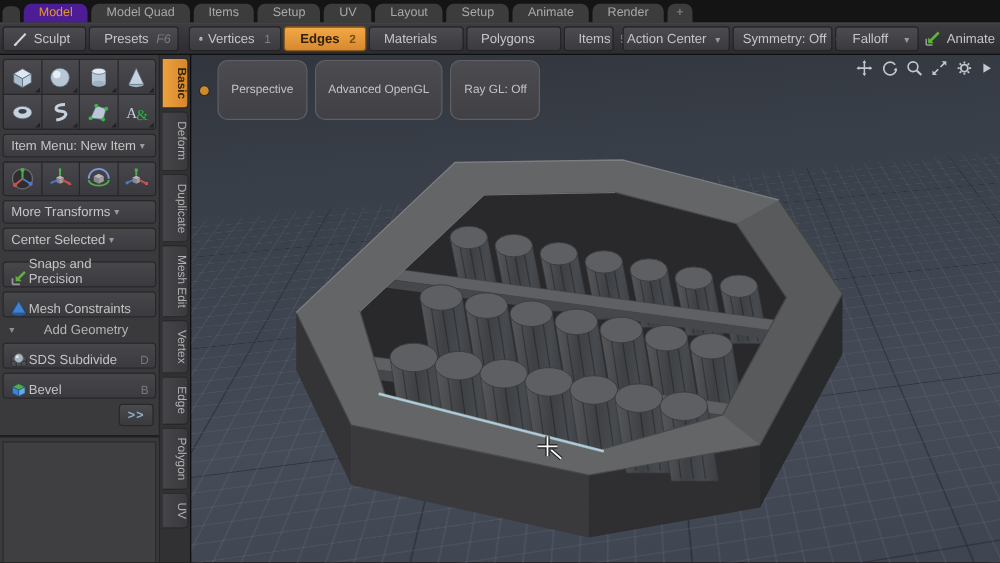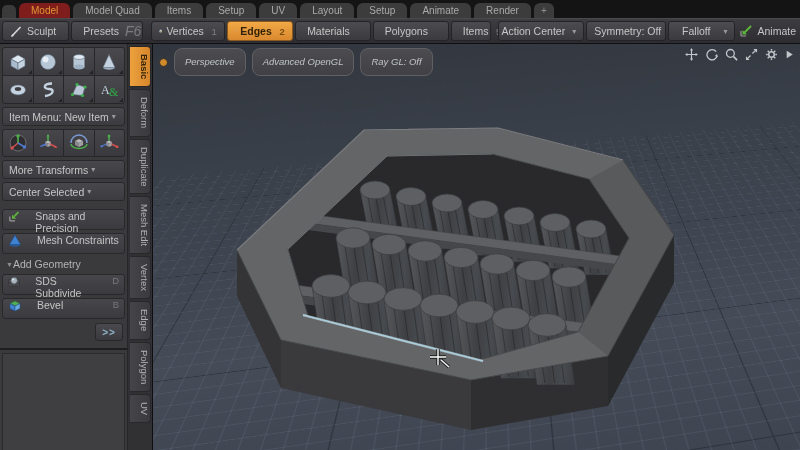--- a/index.html
+++ b/index.html
@@ -4,30 +4,30 @@
 <style>
   html,body{margin:0;padding:0;background:#1a1a1a;}
   .app{position:relative;width:800px;height:450px;overflow:hidden;background:#2b2b2d;
        font-family:"Liberation Sans",sans-serif;color:#c6c6c8;-webkit-user-select:none;user-select:none;}
   
   .tabbar{position:absolute;left:0;top:0;width:800px;height:18px;background:#141414;
           display:flex;align-items:flex-end;gap:3px;padding-left:2px;box-sizing:border-box;}
   .tab-stub{width:14px;height:13px;background:#3a3a3a;border-radius:5px 5px 0 0;}
   .tab{height:15px;line-height:15px;padding:0 12px;background:#3c3c3c;color:#a9a9a9;
        font-size:10px;border-radius:6px 6px 0 0;white-space:nowrap;cursor:default;}
-  .tab.active{background:#7f1d1d;color:#e09732;}
+  .tab.active{background:#4c1d95;color:#e09732;}
   .tab.plus{padding:0 7px;color:#8f8f8f;}
   
   .toolbar{position:absolute;left:0;top:18px;width:800px;height:26px;box-sizing:border-box;
            background:linear-gradient(#3d3d41,#2d2d31);border-top:1px solid #4a4a4e;border-bottom:1px solid #101012;
            display:flex;align-items:center;padding:0 2px;gap:2px;}
   .tbtn{height:20px;display:flex;align-items:center;gap:4px;padding:0 7px;font-size:10.5px;
         background:linear-gradient(#4c4c50,#3b3b3f);border:1px solid #242426;border-radius:3px;
         color:#c6c6c8;white-space:nowrap;box-sizing:border-box;}
-  .tbtn .key{color:#7c7c7e;font-size:14px;margin-left:2px;font-style:italic;}
+  .tbtn .key{color:#7c7c7e;font-size:10px;margin-left:2px;font-style:italic;}
   .tbtn .num{color:#808082;font-size:9.5px;min-width:7px;text-align:right;margin-left:2px;}
   .tbtn.active-mode{background:linear-gradient(#f2a946,#d9882e);border-color:#8a5a1c;color:#30220a;font-weight:bold;}
   .tbtn.active-mode .num{color:#7a4d12;}
   .chev{font-size:8px;color:#9a9a9c;margin-left:3px;}
   .tb-gap{width:4px;}
   .sphere-ic{width:12px;height:12px;border-radius:50%;
              background:radial-gradient(circle at 35% 30%,#f5f5f5 0 28%,#b9b9b9 55%,#4c4c4c 100%);}
   
   .sidebar{position:absolute;left:0;top:44px;width:128px;bottom:0;background:#3a3a3c;
            border-right:1px solid #262628;box-sizing:border-box;display:flex;flex-direction:column;
@@ -37,24 +37,24 @@
   .prim{position:relative;height:27px;display:flex;align-items:center;justify-content:center;
         background:linear-gradient(#4a4a4e,#3c3c40);}
   .prim:after{content:"";position:absolute;right:1px;bottom:1px;border-left:4px solid transparent;
               border-bottom:4px solid #232326;}
   .drop-row{height:17px;display:flex;align-items:center;padding:0 6px;
             font-size:10.5px;background:linear-gradient(#48484c,#3c3c40);border:1px solid #28282a;
             border-radius:3px;color:#c6c6c8;}
   .xform-row{display:grid;grid-template-columns:repeat(4,1fr);gap:1px;background:#27272a;
              border:1px solid #27272a;border-radius:3px;overflow:hidden;}
   .xf{height:26px;display:flex;align-items:center;justify-content:center;background:linear-gradient(#47474b,#3a3a3e);}
-  .side-btn{height:19px;display:flex;align-items:flex-start;gap:15px;padding:0 5px;font-size:10.5px;
+  .side-btn{height:19px;display:flex;align-items:flex-end;gap:1px;padding:0 5px;font-size:10.5px;
             background:linear-gradient(#47474b,#3b3b3f);border:1px solid #28282a;border-radius:3px;color:#c4c4c6;}
   .side-btn .key{margin-left:auto;color:#78787a;font-size:9.5px;}
-  .sec-head{height:14px;display:flex;align-items:center;gap:0;padding:0 4px;font-size:10.5px;color:#b4b4b6;}
+  .sec-head{height:14px;display:flex;align-items:center;gap:22px;padding:0 4px;font-size:10.5px;color:#b4b4b6;}
   .sec-head .tri{font-size:7px;color:#8e8e90;}
   .expand-row{display:flex;justify-content:flex-end;padding:1px 2px 2px 0;}
   .expand-btn{width:26px;height:16px;display:flex;align-items:center;justify-content:center;
               background:linear-gradient(#4a4a4e,#3a3a3e);border:1px solid #28282a;border-radius:3px;
               color:#8fb3c8;font-size:10px;font-weight:bold;letter-spacing:1px;}
   .splitter{height:2px;background:#1e1e20;margin:2px -2px 0 -2px;}
   .side-empty{flex:1;background:#3f3f41;border:1px solid #2b2b2d;border-bottom:none;margin:0 0 0 0;}
   
   .vstrip{position:absolute;left:128px;top:44px;width:24px;bottom:0;background:#313133;
           display:flex;flex-direction:column;gap:2px;padding-top:2px;box-sizing:border-box;}
@@ -69,22 +69,22 @@
   .vp-grid{position:absolute;left:-45%;top:-35%;width:230%;height:230%;z-index:0;
       background:
         repeating-linear-gradient(0deg, rgba(165,180,205,.10) 0 1px, transparent 1px 17px),
         repeating-linear-gradient(90deg, rgba(165,180,205,.10) 0 1px, transparent 1px 17px),
         repeating-linear-gradient(0deg, rgba(5,8,14,.55) 0 1px, transparent 1px 170px),
         repeating-linear-gradient(90deg, rgba(5,8,14,.55) 0 1px, transparent 1px 170px);
       transform:perspective(720px) rotateX(54deg) rotateZ(-12deg);transform-origin:55% 42%;}
   #model-svg{position:absolute;left:0;top:0;z-index:1;}
   .vp-header{position:absolute;left:6px;top:4px;z-index:2;display:flex;align-items:center;gap:6px;}
   .vp-dot{width:7px;height:7px;border-radius:50%;background:#d08a2a;border:1px solid #2c2c2e;}
-  .pill{height:14px;line-height:14px;padding:6px 10px;font-size:9.5px;color:#c2c4c6;
-        background:linear-gradient(#4c4c50,#414145);border:1px solid #606064;border-radius:8px;font-style:italic;}
+  .pill{height:14px;line-height:14px;padding:16px 10px;font-size:9.5px;color:#c2c4c6;
+        background:linear-gradient(#4c4c50,#414145);border:1px solid #606064;border-radius:8px;}
   .vp-icons{position:absolute;right:6px;top:4px;z-index:2;display:flex;align-items:center;gap:7px;}
   .vp-icons svg{display:block;}
 </style>
 </head>
 <body>
 
 <div class="app">
 
   <div class="tabbar">
     <div class="tab-stub"></div>

